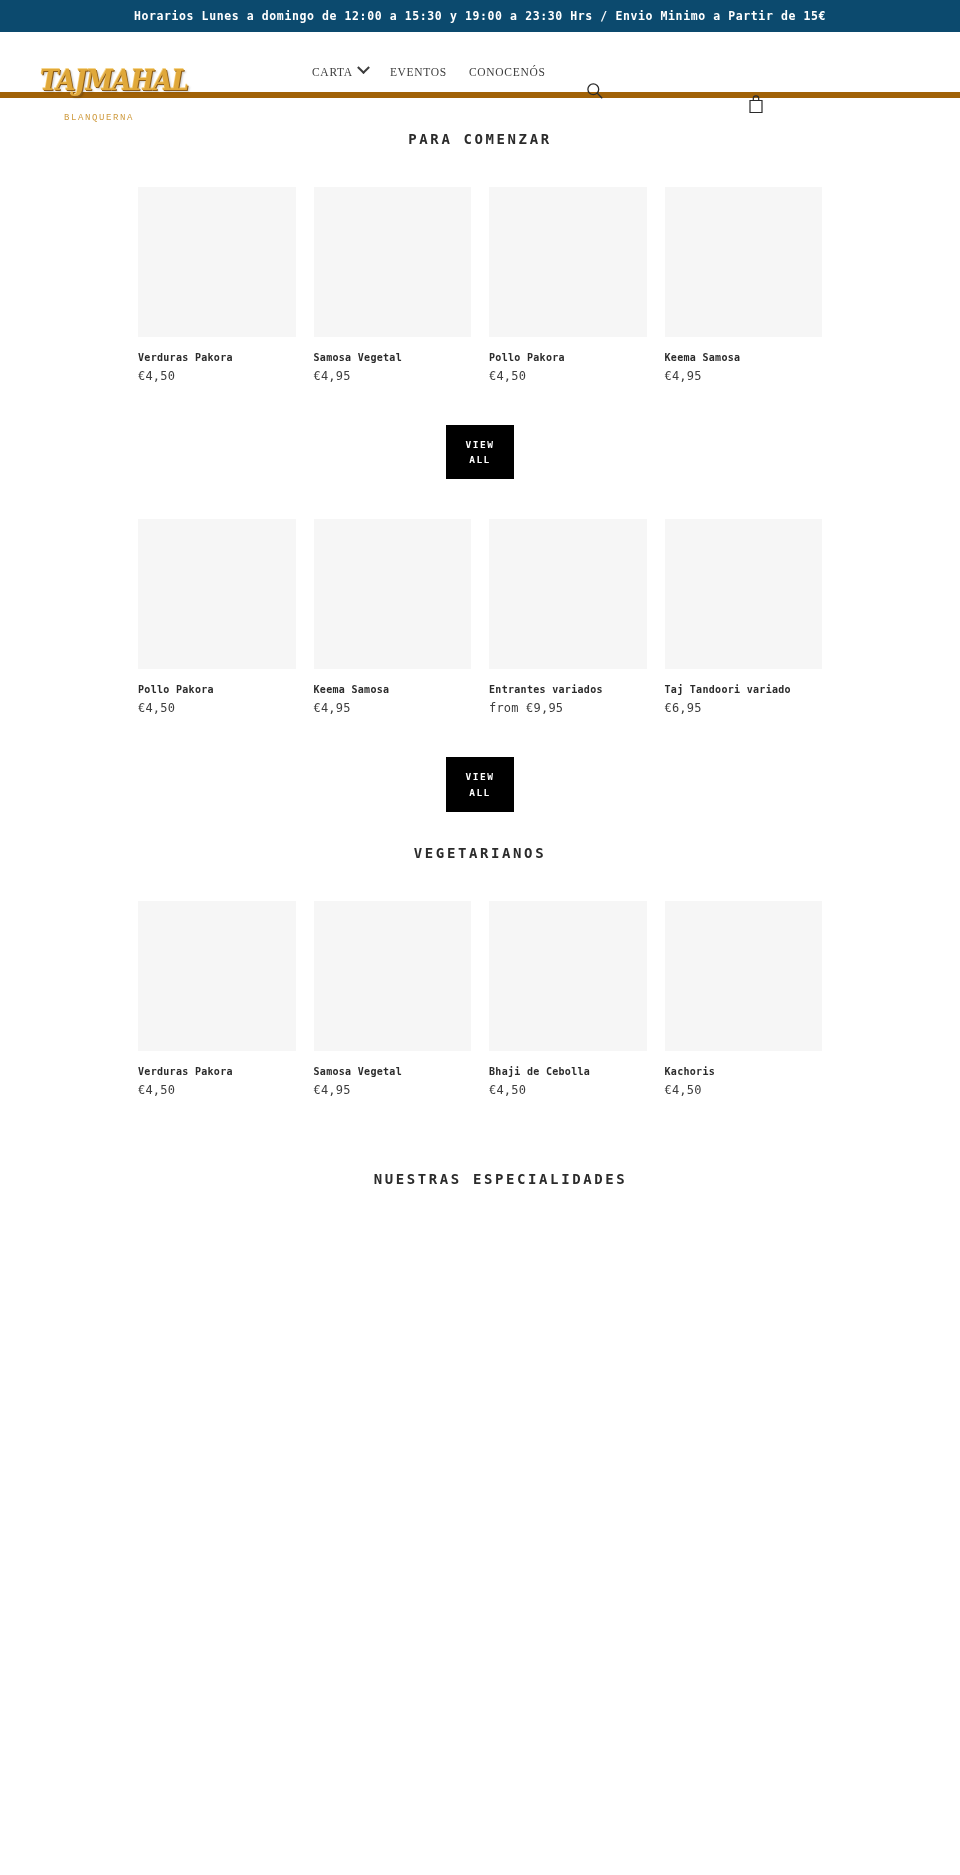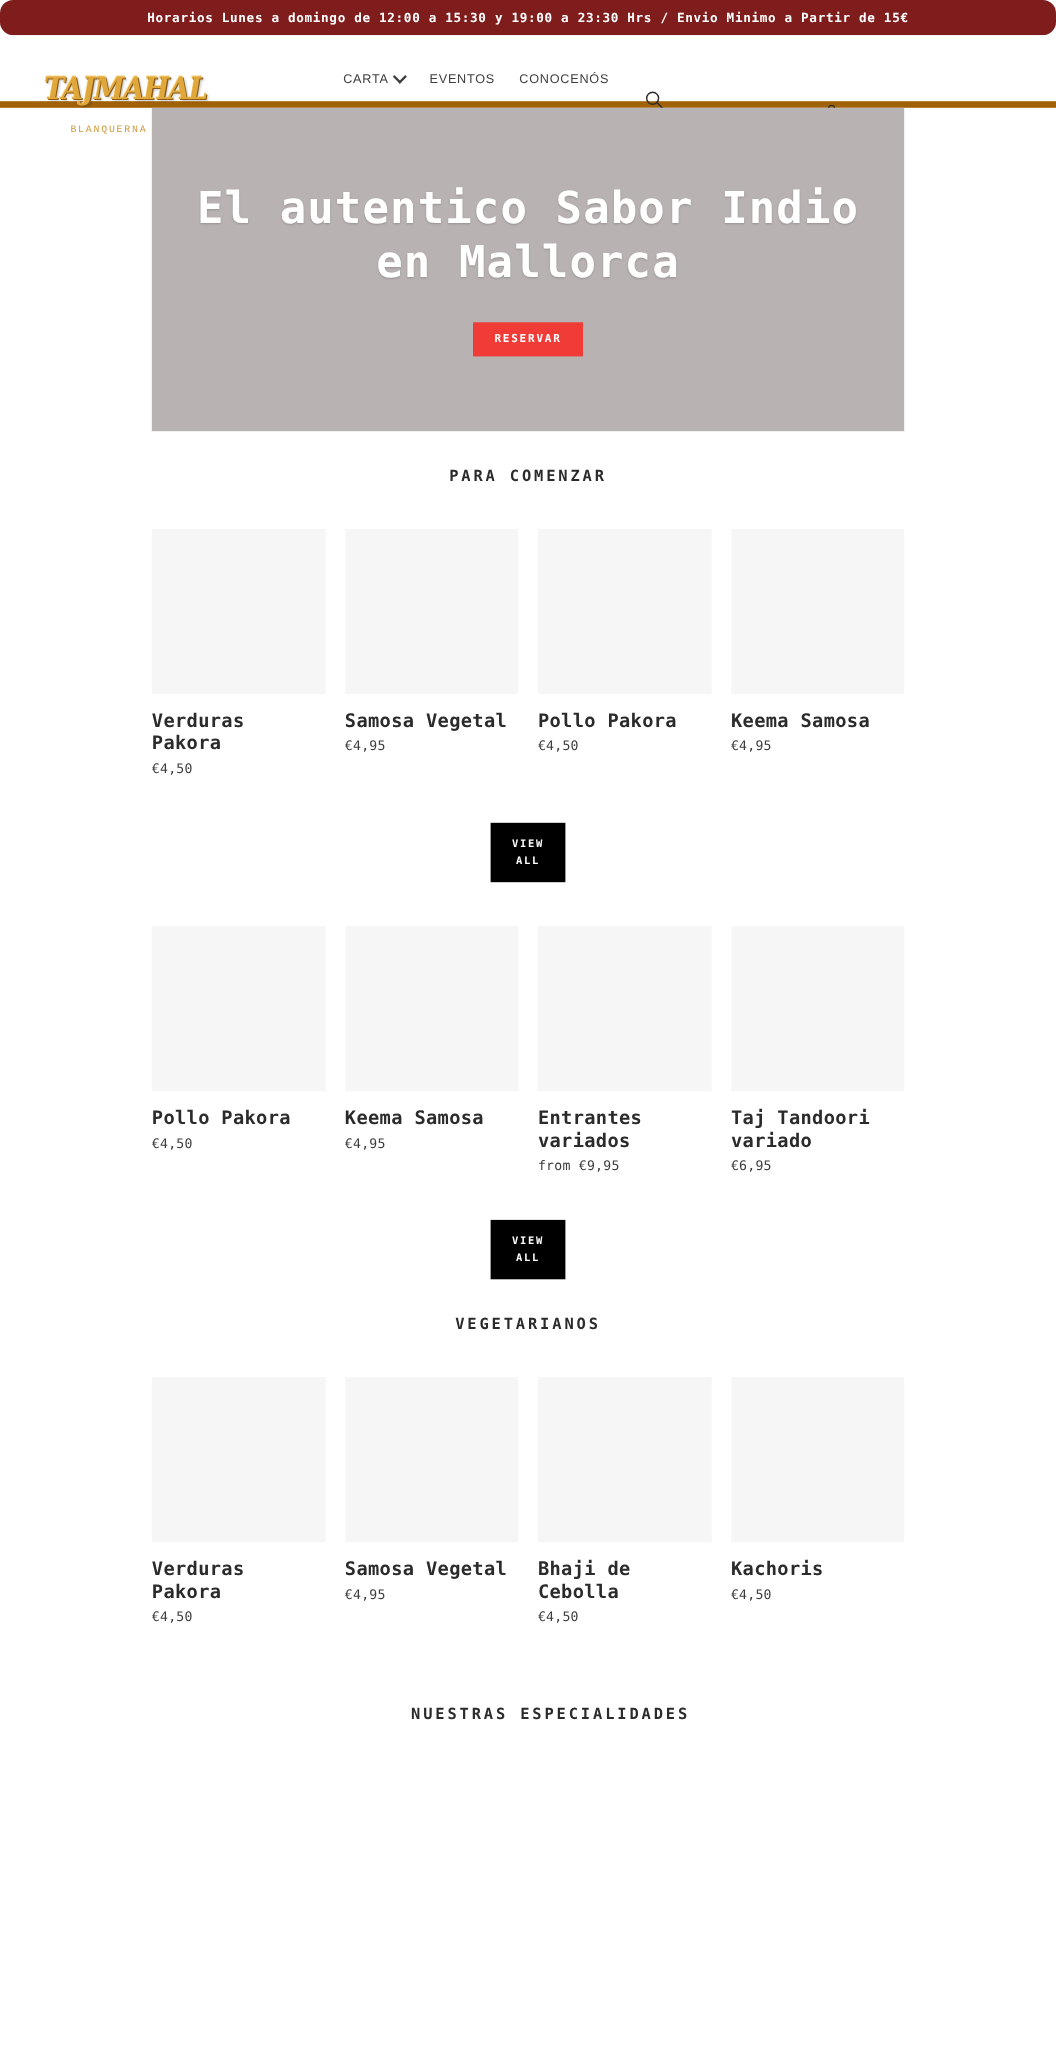--- a/index.html
+++ b/index.html
@@ -14,29 +14,28 @@
     font-family: "DejaVu Sans Mono", "Liberation Mono", monospace;
     color: #2b2b2b;
     -webkit-font-smoothing: antialiased;
   }
 
   .page { width: 960px; position: relative; overflow: hidden; }
 
   
   .announcement {
     height: 32px;
-    background: #7f1d1d;
+    background: #0c4a6e;
     color: #ffffff;
     display: flex;
     align-items: center;
     justify-content: center;
     font-size: 11.5px;
     letter-spacing: 0.6px;
     font-weight: 700;
-    border-radius: 12px;
   }
 
   
   .header {
     height: 66px;
     background: #ffffff;
     display: flex;
     align-items: center;
     position: relative;
     border-bottom: 6px solid #a16207;
@@ -76,23 +75,22 @@
     position: absolute;
     left: 312px;
     top: 0;
     height: 66px;
     display: flex;
     align-items: center;
     gap: 22px;
   }
   .nav-item {
     display: flex;
-    align-items: center;
     gap: 6px;
-    font-family: Liberation Sans, sans-serif;
+    font-family: Liberation Serif, serif;
     font-size: 11.5px;
     letter-spacing: 0.7px;
     color: #3d3d3d;
     cursor: pointer;
     padding-top: 14px;
   }
   .chev {
     display: inline-block;
     width: 9px; height: 9px;
     border-right: 2px solid #3d3d3d;
@@ -169,21 +167,21 @@
     gap: 18px;
   }
   .card { cursor: pointer; }
   .card-img {
     width: 100%;
     height: 150px;
     background: #f6f6f6;
   }
   .card-title {
     margin-top: 15px;
-    font-size: 17px;
+    font-size: 10px;
     font-weight: 700;
     letter-spacing: 0.3px;
     color: #2b2b2b;
     line-height: 1.2;
   }
   .card-price {
     margin-top: 5px;
     font-size: 12px;
     color: #3d3d3d;
     letter-spacing: 0.2px;
@@ -249,24 +247,20 @@
     </div>
 
     <div class="cart-btn">
       <svg width="16" height="19" viewBox="0 0 16 19">
         <path d="M2 5.5 h12 v12 h-12 z" fill="none" stroke="#2b2b2b" stroke-width="1.2"></path>
         <path d="M5.3 5.5 v-2 a2.7 2.7 0 0 1 5.4 0 v2" fill="none" stroke="#2b2b2b" stroke-width="1.2"></path>
       </svg>
     </div>
   </div>
 
-  <div class="hero">
-    <div class="hero-title">El autentico Sabor Indio en Mallorca</div>
-    <button class="hero-cta">RESERVAR</button>
-  </div>
 
   <section class="section">
     <div class="section-title">PARA COMENZAR</div>
     <div class="grid">
       <div class="card">
         <div class="card-img"></div>
         <div class="card-title">Verduras Pakora</div>
         <div class="card-price">€4,50</div>
       </div>
       <div class="card">

